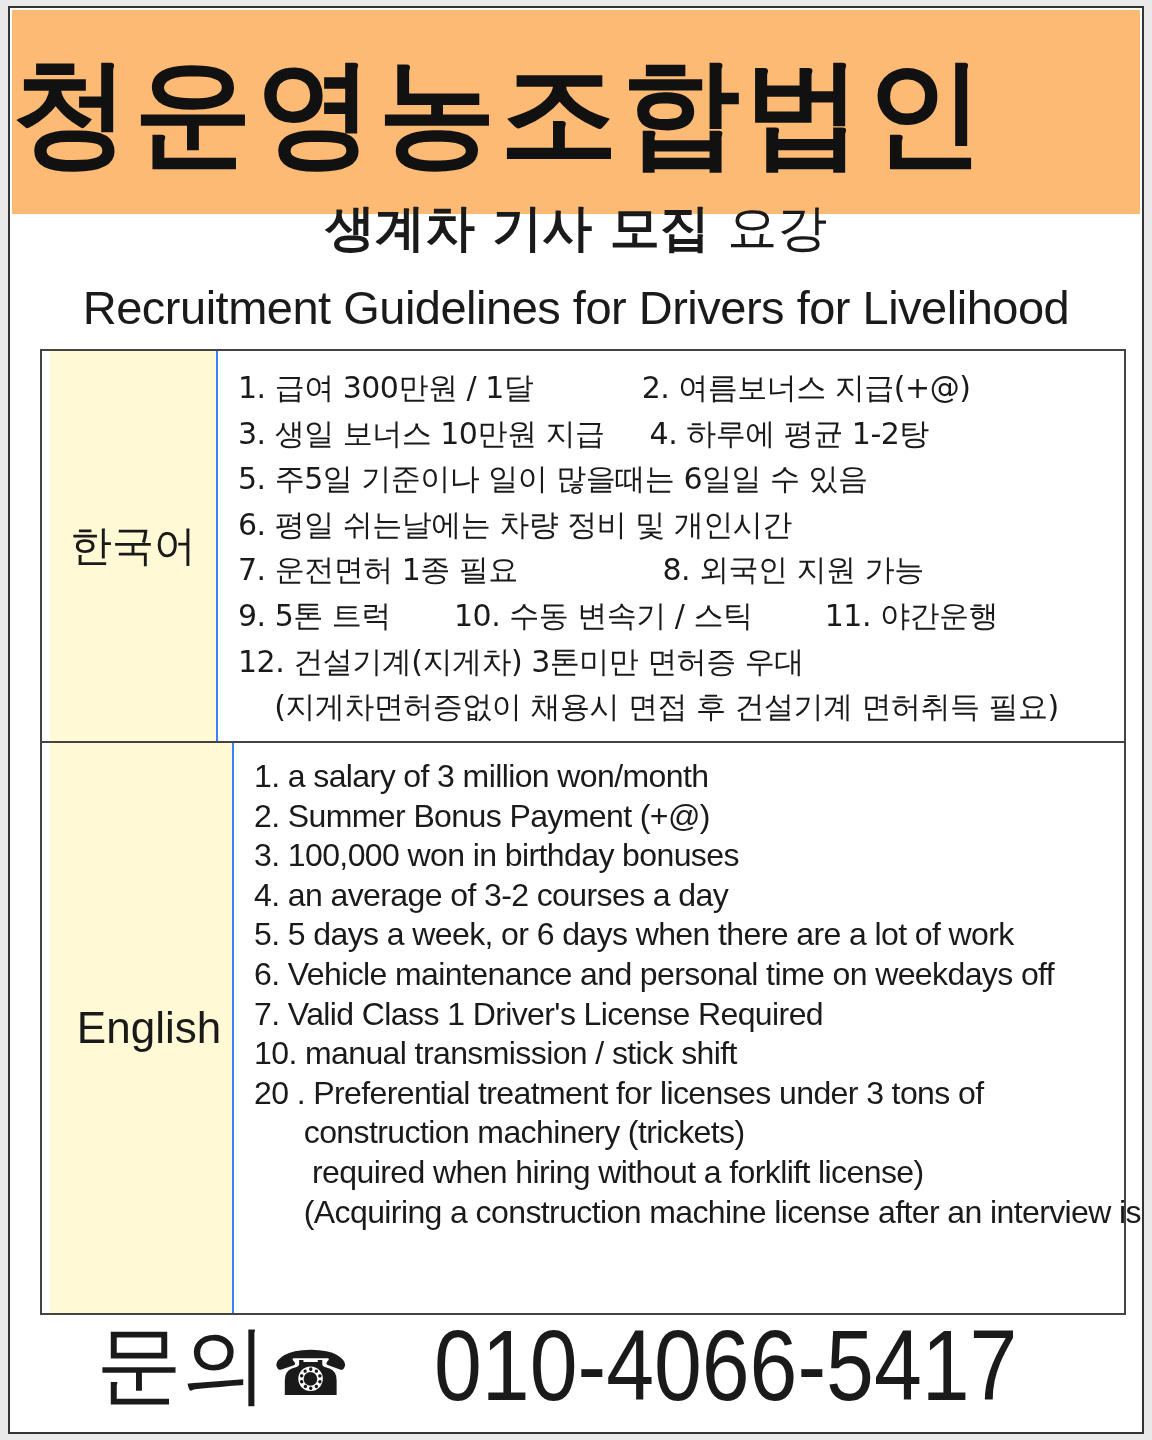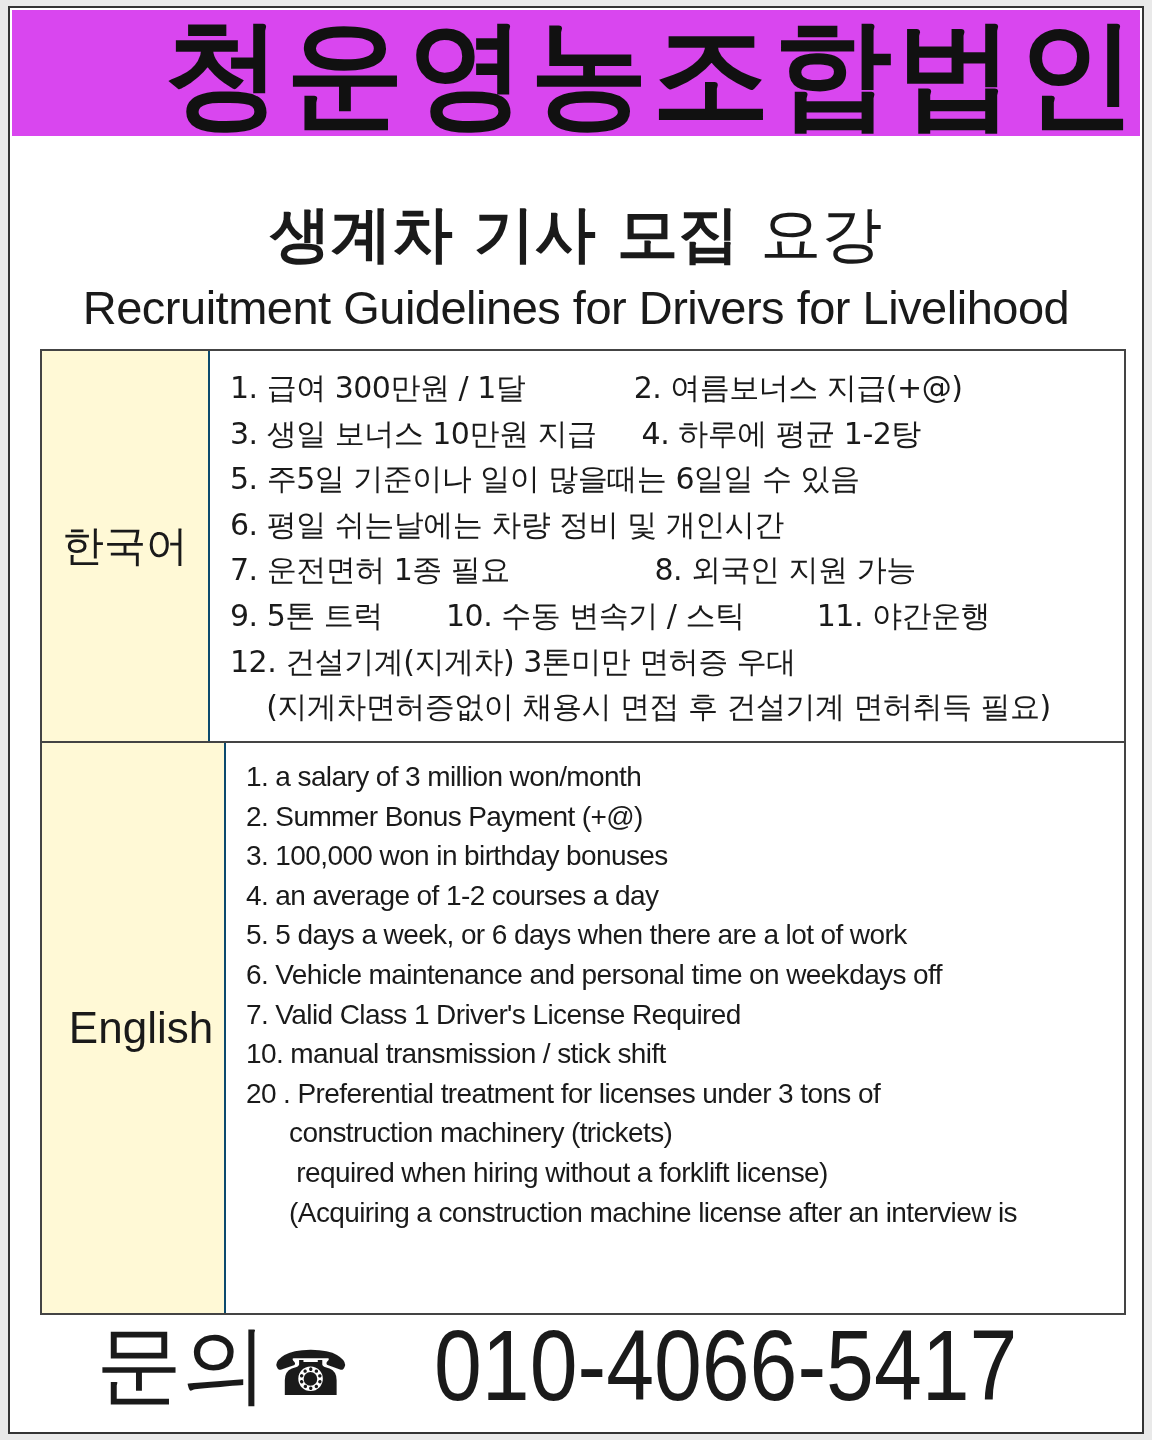--- a/index.html
+++ b/index.html
@@ -1,30 +1,30 @@
 <!DOCTYPE html>
 <html><head>
 <meta charset="utf-8">
 <style>
   html, body { margin:0; padding:0; }
   body { width:1152px; height:1440px; background:#e9e9e9; position:relative; overflow:hidden; font-family:"DejaVu Sans", sans-serif; color:#1a1a1a; }
   .frame { position:absolute; left:8px; top:6px; width:1136px; height:1428px; background:#fff; border:2px solid #333; box-sizing:border-box; }
-  .header { position:absolute; left:2px; top:2px; right:2px; height:126px; background:#d946ef; display:flex; align-items:center; justify-content:flex-end; }
+  .header { position:absolute; left:2px; top:2px; right:2px; height:204px; background:#fdba74; display:flex; align-items:center; justify-content:flex-start; }
   .org { font-size:118px; font-weight:bold; letter-spacing:4px; color:#111; line-height:1; }
-  .subtitle-ko { position:absolute; left:0; right:0; top:195px; text-align:center; font-size:61px; font-weight:bold; line-height:1; }
+  .subtitle-ko { position:absolute; left:0; right:0; top:195px; text-align:center; font-size:50px; font-weight:bold; line-height:1; }
   .subtitle-ko .light { font-weight:normal; }
   .subtitle-en { position:absolute; left:0; right:0; top:276px; text-align:center; font-family:"Liberation Sans", sans-serif; font-size:47px; letter-spacing:-0.5px; line-height:1; }
   .table { position:absolute; left:30px; top:341px; width:1086px; border:2px solid #444; box-sizing:border-box; }
   .row { display:flex; }
   .row + .row { border-top:2px solid #444; }
-  .lang { width:166px; background:#fff9d6; border-right:2px solid #0c4a6e; display:flex; align-items:center; justify-content:center; font-size:42px; flex:none; }
+  .lang { width:166px; background:#fff9d6; border-right:2px solid #3b82f6; display:flex; align-items:center; justify-content:center; font-size:42px; flex:none;margin-left:8px; }
   .lang.en { font-family:"Liberation Sans", sans-serif; font-size:44px;padding-left:16px; }
   .cell { flex:1; padding:14px 18px 28px 20px; }
   .ko .line { font-size:30px; line-height:45.6px; white-space:pre; letter-spacing:-0.5px; }
-  .en .line { font-family:"Liberation Sans", sans-serif; font-size:28px; line-height:39.6px; white-space:pre; letter-spacing:-0.6px; }
+  .en .line { font-family:"Liberation Sans", sans-serif; font-size:32px; line-height:39.6px; white-space:pre; letter-spacing:-0.6px; }
   .row.ko { height:390px; }
   .row.en { height:570px; }
   .footer { position:absolute; left:0; right:0; top:1305px; height:110px; display:flex; align-items:center; }
   .inq { position:absolute; left:86px; top:8px; font-size:86px; line-height:1; }
   .phone-icon { position:absolute; left:262px; top:30px; font-size:62px; line-height:1; }
   .phone { position:absolute; left:424px; top:2px; font-family:"Liberation Sans", sans-serif; font-size:100px; line-height:1; transform:scaleX(0.86); transform-origin:left top; }
 </style>
 </head>
 <body>
 
@@ -52,21 +52,21 @@
         <div class="line">12. 건설기계(지게차) 3톤미만 면허증 우대</div>
         <div class="line">    (지게차면허증없이 채용시 면접 후 건설기계 면허취득 필요)</div>
       </div>
     </div>
     <div class="row en">
       <div class="lang en">English</div>
       <div class="cell">
         <div class="line">1. a salary of 3 million won/month</div>
         <div class="line">2. Summer Bonus Payment (+@)</div>
         <div class="line">3. 100,000 won in birthday bonuses</div>
-        <div class="line">4. an average of 1-2 courses a day</div>
+        <div class="line">4. an average of 3-2 courses a day</div>
         <div class="line">5. 5 days a week, or 6 days when there are a lot of work</div>
         <div class="line">6. Vehicle maintenance and personal time on weekdays off</div>
         <div class="line">7. Valid Class 1 Driver's License Required</div>
         <div class="line">10. manual transmission / stick shift</div>
         <div class="line">20 . Preferential treatment for licenses under 3 tons of</div>
         <div class="line">      construction machinery (trickets)</div>
         <div class="line">       required when hiring without a forklift license)</div>
         <div class="line">      (Acquiring a construction machine license after an interview is</div>
       </div>
     </div>

